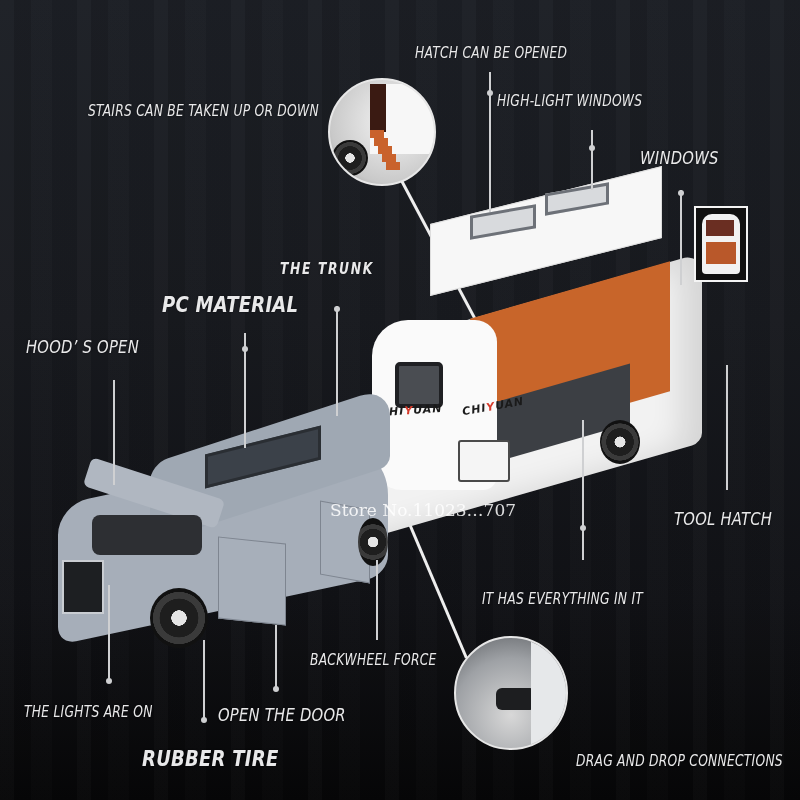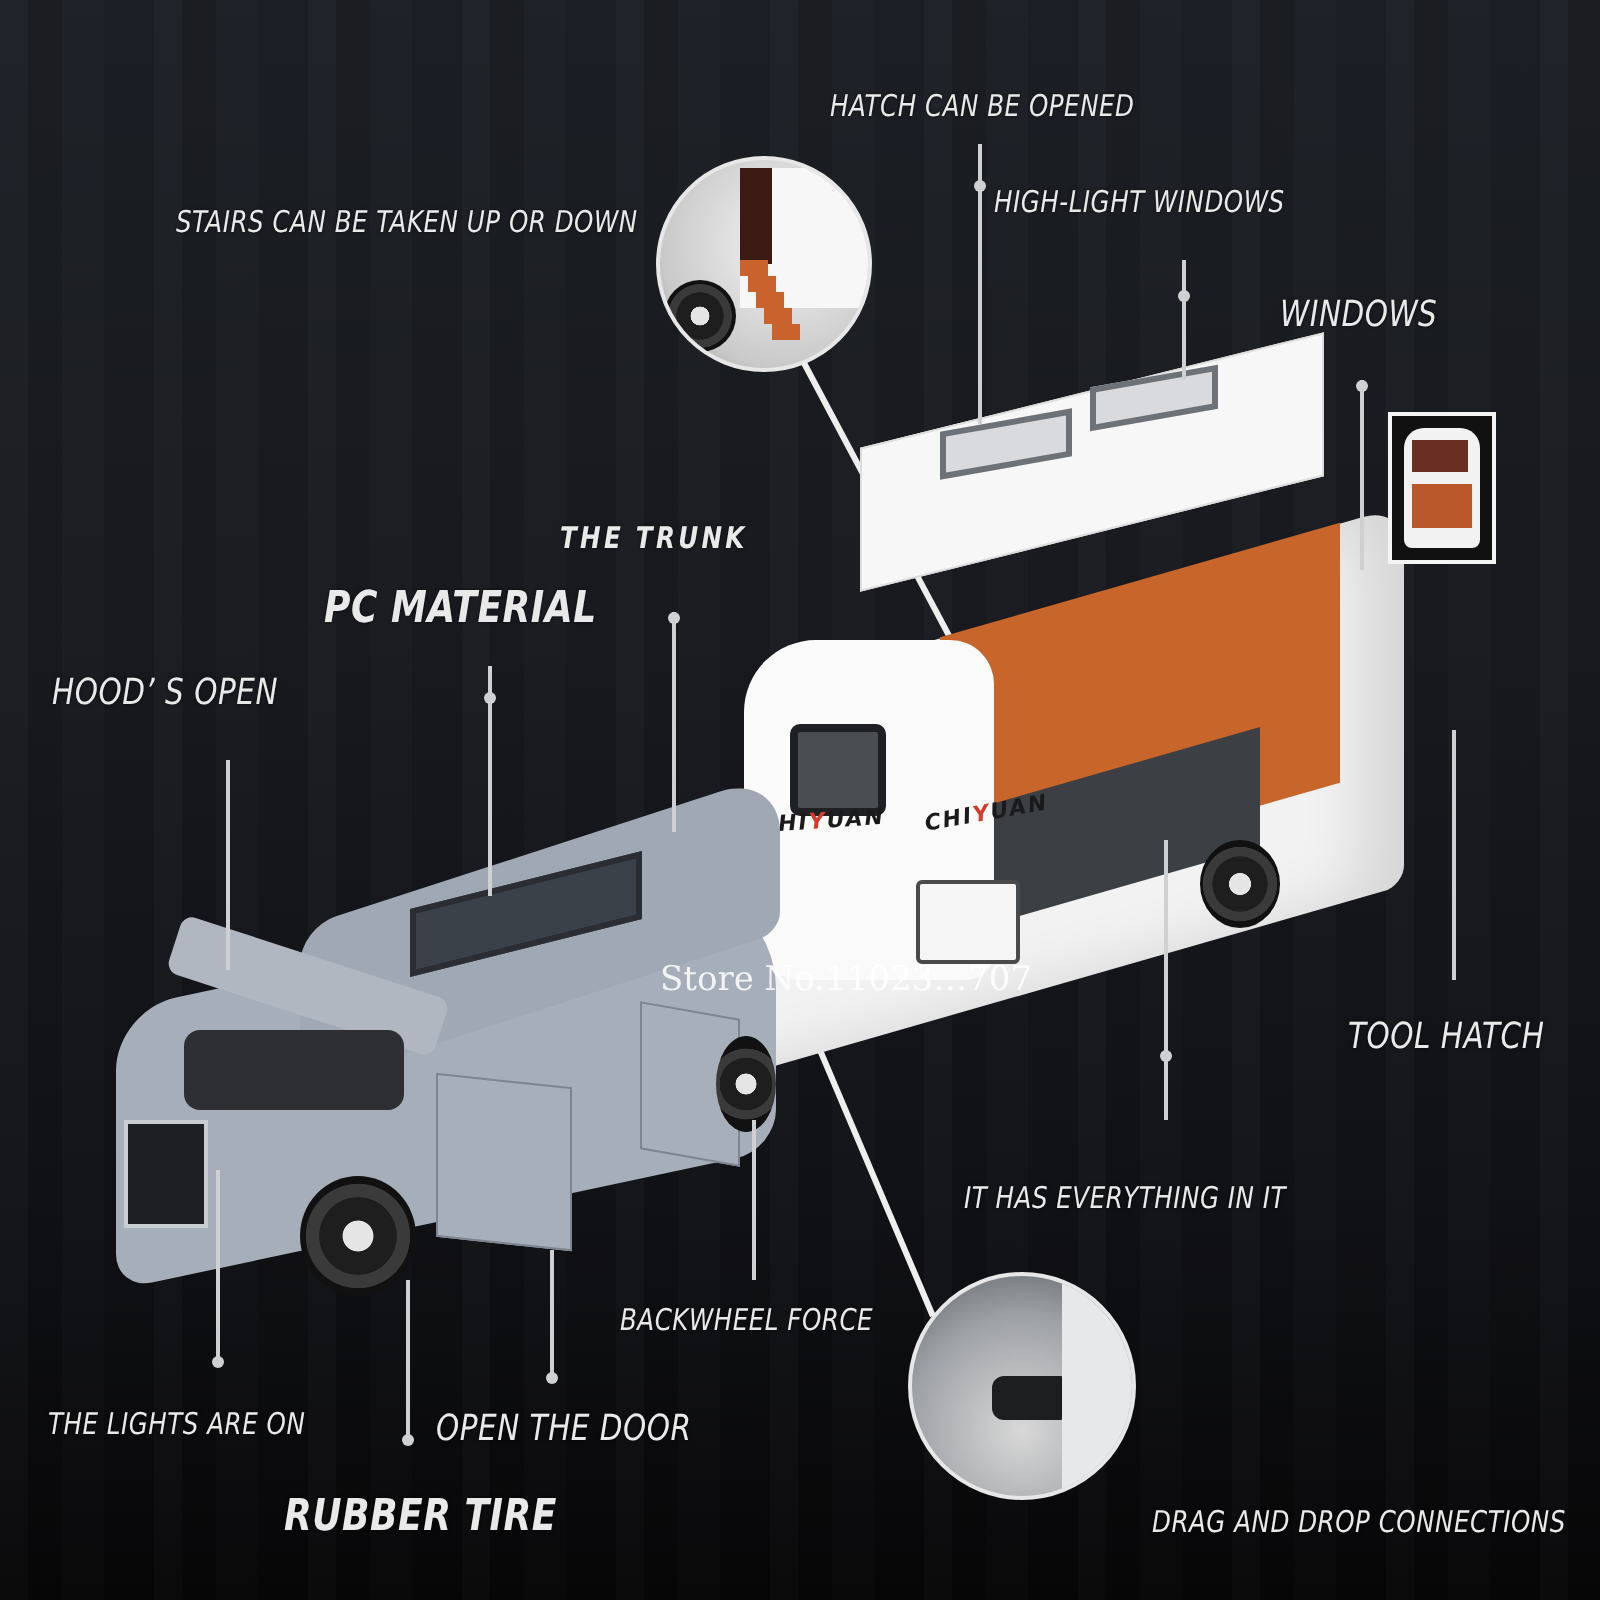--- a/index.html
+++ b/index.html
@@ -10,21 +10,21 @@
     background:repeating-linear-gradient(90deg,rgba(255,255,255,0.018) 0 14px,rgba(0,0,0,0.05) 14px 31px,rgba(255,255,255,0.012) 31px 52px,rgba(0,0,0,0.03) 52px 77px);}
   .label{position:absolute;color:#e9e9ea;font-style:italic;letter-spacing:0.3px;white-space:nowrap;
     text-shadow:0 0 2px rgba(0,0,0,0.6);font-family:"DejaVu Sans",sans-serif;transform:scaleX(0.82);transform-origin:left center;}
   .l-sm{font-size:15px;}
   .l-md{font-size:18px;}
   .l-lg{font-size:22px;font-weight:bold;}
   .line{position:absolute;width:2px;background:#cfd0d2;}
   .dot{position:absolute;width:6px;height:6px;border-radius:50%;background:#cfd0d2;}
   .diag{position:absolute;height:3px;background:#eeeeee;transform-origin:left center;}
   .circle{position:absolute;border-radius:50%;overflow:hidden;border:2px solid #e7e7e7;background:radial-gradient(circle at 60% 40%,#f4f4f4,#c9c9c9 70%,#8d8d8d);}
-  .watermark{position:absolute;left:330px;top:480px;color:rgba(255,255,255,0.85);font-size:17px;font-family:"DejaVu Serif",serif;white-space:nowrap;}
+  .watermark{position:absolute;left:330px;top:500px;color:rgba(255,255,255,0.85);font-size:17px;font-family:"DejaVu Serif",serif;white-space:nowrap;}
   
   .suv-body{position:absolute;left:58px;top:470px;width:330px;height:140px;background:#a6aeb9;border-radius:30px 60px 20px 18px;transform:skewY(-12deg);}
   .suv-roof{position:absolute;left:150px;top:425px;width:240px;height:80px;background:#9fa8b3;border-radius:18px 30px 10px 10px;transform:skewY(-18deg);}
   .sunroof{position:absolute;left:205px;top:440px;width:110px;height:28px;background:#3b4149;border:3px solid #2a2e33;transform:skewY(-14deg);}
   .hood{position:absolute;left:84px;top:478px;width:140px;height:30px;background:#b0b7c1;transform:rotate(18deg);border-radius:6px;}
   .engine{position:absolute;left:92px;top:515px;width:110px;height:40px;background:#2d2f33;border-radius:8px;}
   .grille{position:absolute;left:62px;top:560px;width:38px;height:50px;background:#1d1f22;border:2px solid #c9cdd2;}
   .wheel{position:absolute;border-radius:50%;background:radial-gradient(circle,#e5e5e5 0 18%,#1e1e1e 19% 46%,#3a3a3a 47% 62%,#111 63%);}
   .door-open{position:absolute;background:#a7afba;border:1px solid #7e8590;}
   

